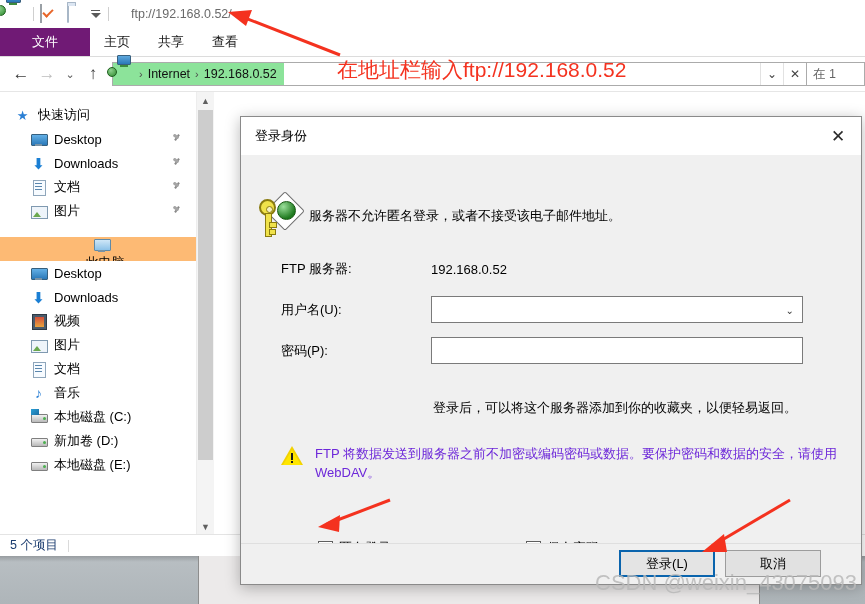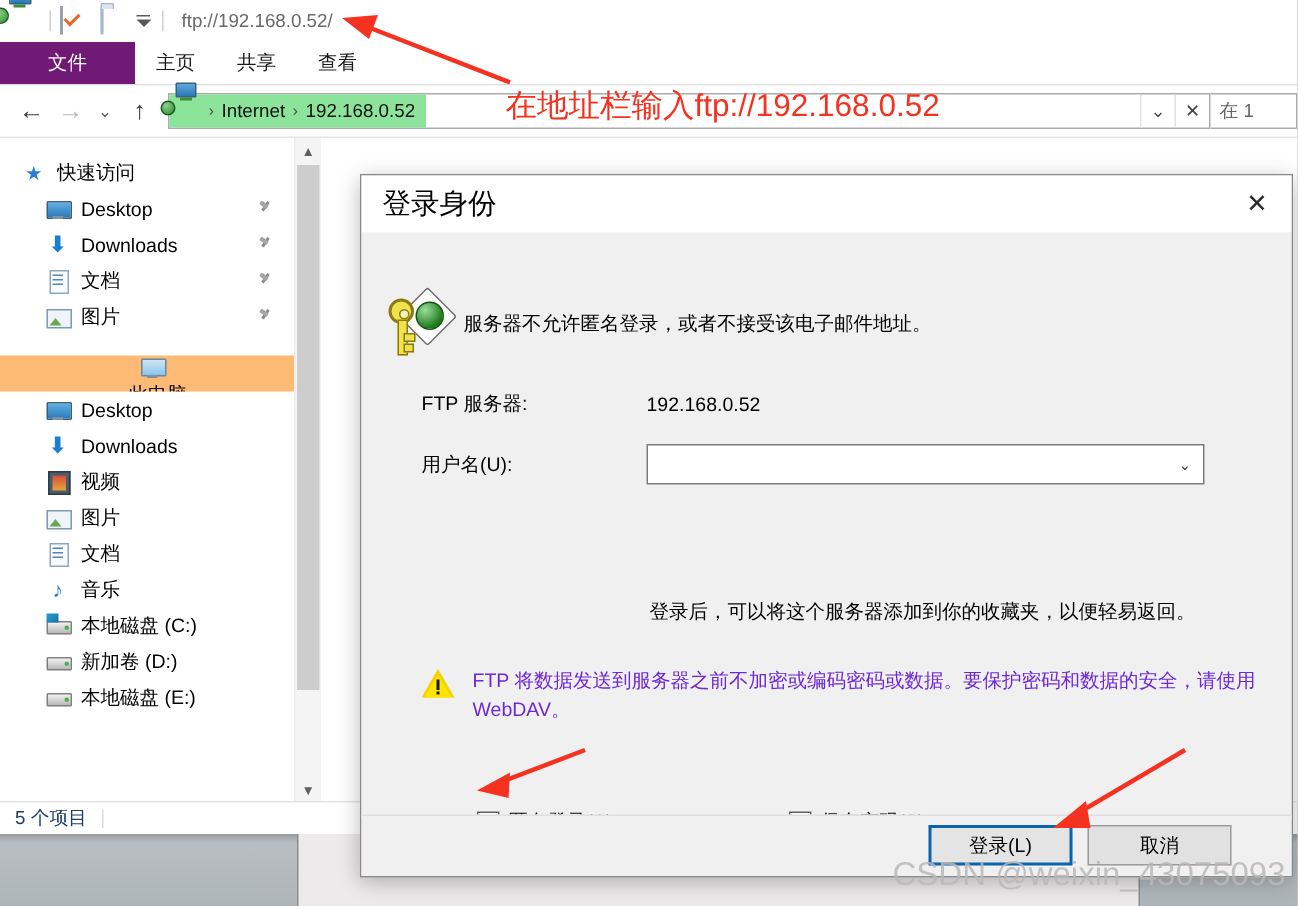--- a/index.html
+++ b/index.html
@@ -29,21 +29,21 @@
     position: absolute; left: 0; top: 0;
     width: 865px; height: 28px;
     background: #ffffff;
     display: flex; align-items: center;
     padding-left: 6px;
     box-sizing: border-box;
   }
   .tb-icon { width: 18px; height: 18px; display:inline-block; position: relative; margin-right: 3px; }
   .tb-sep { width: 1px; height: 14px; background: #cfcfcf; margin: 0 6px; display:inline-block;}
   .tb-title {
-    font-size: 12.5px; color: #6a6a6a; margin-left: 6px;
+    font-size: 12.5px; color: #6a6a6a; margin-left: 16px;
     white-space: nowrap;
   }
   
   .ico-netcomputer { position: relative; width:17px; height:17px; }
   .ico-netcomputer .mon {
     position:absolute; left:0; bottom:2px; width:13px; height:9px;
     background: linear-gradient(#5fa8dd,#2a78b8); border:1px solid #38607f; border-radius:1px;
   }
   .ico-netcomputer .stand {
     position:absolute; left:3px; bottom:0; width:8px; height:2px; background:#3d8b3d;
@@ -208,21 +208,21 @@
   .dialog{
     position:absolute;left:240px;top:116px;width:622px;height:469px;
     background:#f0f0f0;border:1px solid #8a8a8a;
     box-shadow:0 3px 14px rgba(0,0,0,.28);
     box-sizing:border-box;
   }
   .dlg-title{
     position:absolute;left:0;top:0;width:100%;height:38px;background:#ffffff;
     display:flex;align-items:center;box-sizing:border-box;padding-left:14px;
   }
-  .dlg-title-txt{font-size:19px;color:#000;}
+  .dlg-title-txt{font-size:13px;color:#000;}
   .dlg-close{
     position:absolute;right:0;top:0;width:46px;height:38px;display:flex;align-items:center;justify-content:center;
     font-size:17px;color:#2b2b2b;font-family:"DejaVu Sans",sans-serif;
   }
   .dlg-body{position:absolute;left:0;top:38px;width:100%;height:391px;background:#f0f0f0;}
   .dlg-foot{
     position:absolute;left:0;bottom:0;width:100%;height:40px;background:#f0f0f0;
     border-top:1px solid #dfdfdf;
   }
 
@@ -536,20 +536,24 @@
 
       <div class="frow" style="left:40px; top:141px; width:560px;">
         <span class="flabel">
           <span>用户名(U):</span>
         </span>
         <span class="finput">
           <span class="chev">⌄</span>
         </span>
       </div>
 
+      <div class="frow" style="left:40px; top:182px; width:560px;">
+        <span class="flabel">密码(P):</span>
+        <span class="finput"></span>
+      </div>
 
       <div class="para" style="left:192px; top:243px; width:420px;">登录后，可以将这个服务器添加到你的收藏夹，以便轻易返回。</div>
 
       <div class="warnrow">
         <span class="warnicon">
           <span class="tri"></span>
             <span class="tri-in"></span>
             <span class="bang"></span>
             <span class="dot"></span>
         </span>

